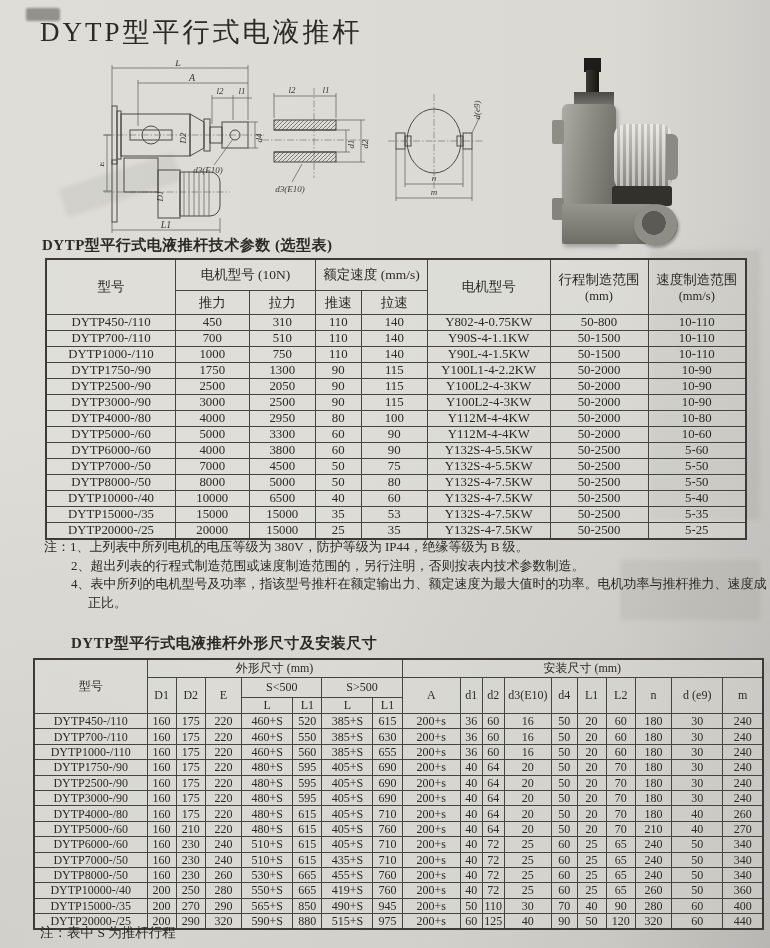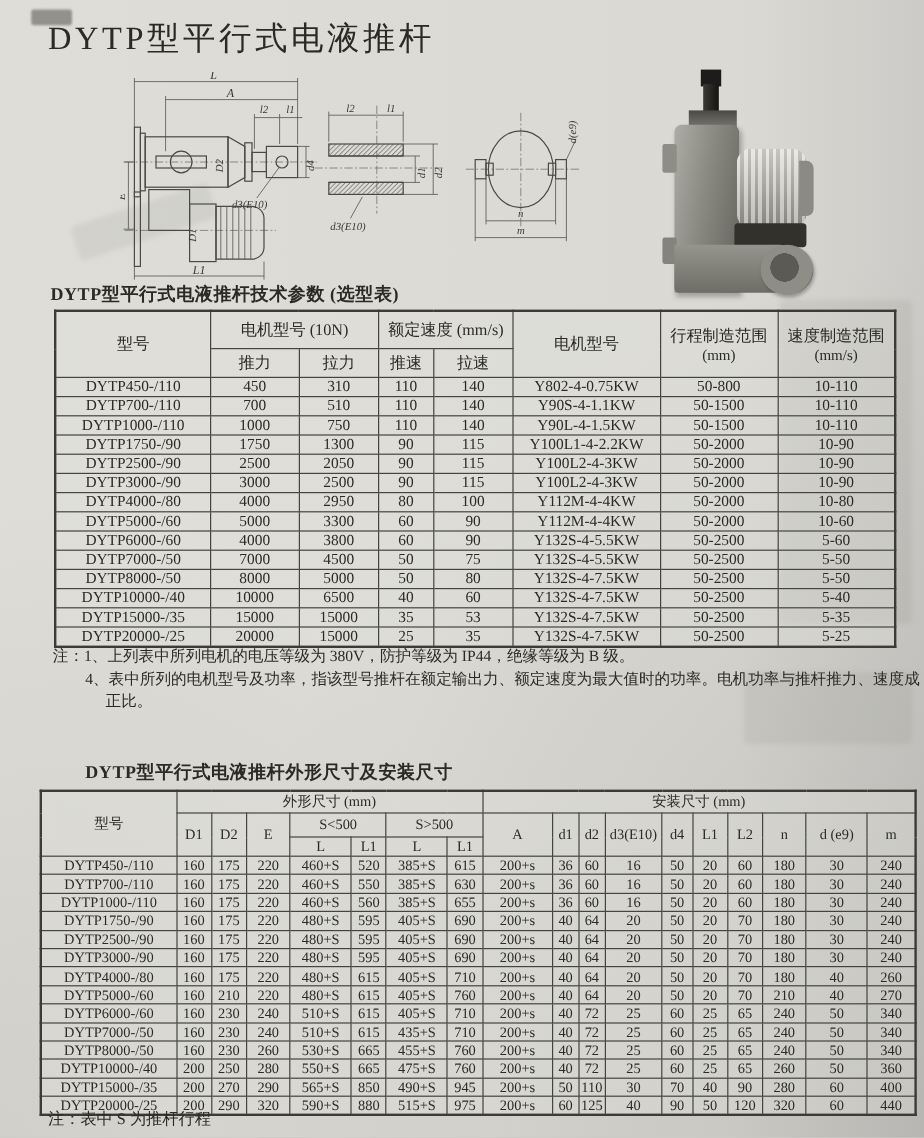--- a/index.html
+++ b/index.html
@@ -376,20 +376,21 @@
           <td>35</td>
           <td>Y132S-4-7.5KW</td>
           <td>50-2500</td>
           <td>5-25</td>
         </tr>
       </tbody>
   </table>
 
   <div class="notes">
     <div class="item first"><span>注：</span><span>1、上列表中所列电机的电压等级为 380V，防护等级为 IP44，绝缘等级为 B 级。</span></div>
+    <div class="item"><span class="cont-indent">2、超出列表的行程式制造范围或速度制造范围的，另行注明，否则按表内技术参数制造。</span></div>
     <div class="item" style="padding-left:44px;text-indent:-17px;width:688px;"><span>4、表中所列的电机型号及功率，指该型号推杆在额定输出力、额定速度为最大值时的功率。电机功率与推杆推力、速度成正比。</span></div>
   </div>
 
   <div class="sec-heading" id="h2">DYTP型平行式电液推杆外形尺寸及安装尺寸</div>
 
   <table id="t2">
     <colgroup>
       <col style="width:15.5%">
         <col style="width:4%">
         <col style="width:4%">
@@ -660,21 +661,21 @@
           <td>50</td>
           <td>340</td>
         </tr>
         <tr>
           <td>DYTP10000-/40</td>
           <td>200</td>
           <td>250</td>
           <td>280</td>
           <td>550+S</td>
           <td>665</td>
-          <td>475+S</td>
+          <td>419+S</td>
           <td>760</td>
           <td>200+s</td>
           <td>40</td>
           <td>72</td>
           <td>25</td>
           <td>60</td>
           <td>25</td>
           <td>65</td>
           <td>260</td>
           <td>50</td>

